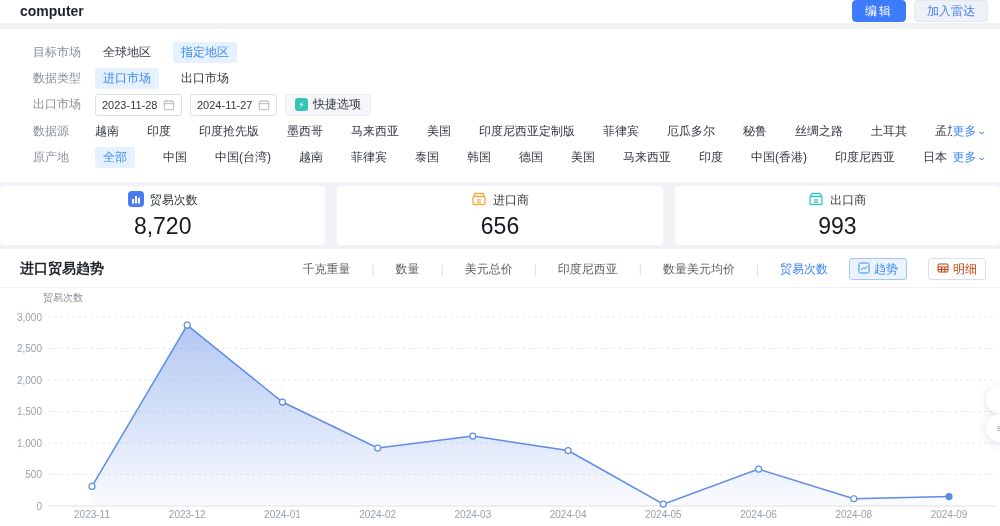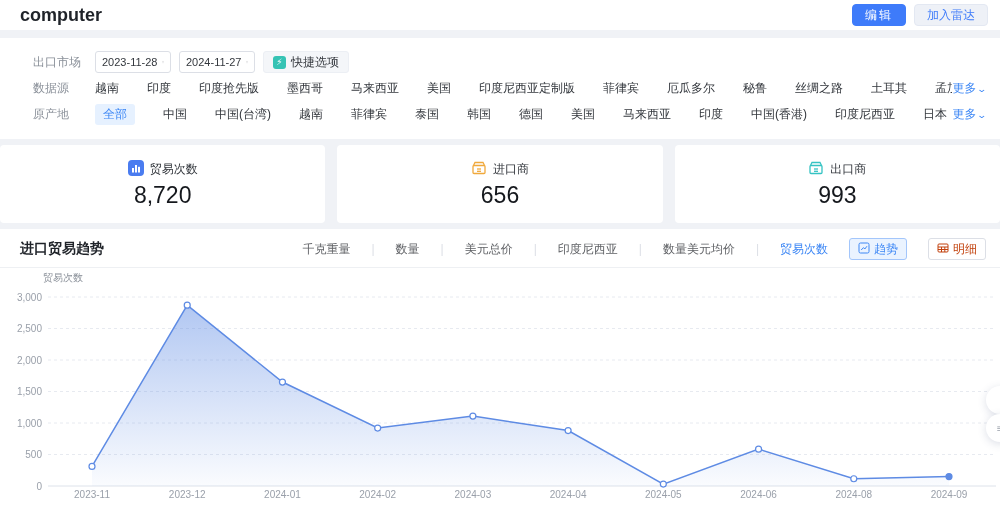--- a/index.html
+++ b/index.html
@@ -2,41 +2,41 @@
 <html><head>
 <meta charset="utf-8">
 <style>
   * { margin:0; padding:0; box-sizing:border-box; }
   html,body { width:1000px; height:526px; overflow:hidden; }
   body { font-family:"Liberation Sans","DejaVu Sans",sans-serif; background:#f0f2f6; color:#303133; font-size:12px; }
   .page { position:relative; width:1000px; height:526px; display:flex; flex-direction:column; }
 
   
   .topbar { background:#fff; height:30px; display:flex; align-items:center; padding:0 12px 0 20px; }
-  .topbar .title { font-size:18px; font-weight:bold; color:#1f2329; }
+  .topbar .title { font-size:14px; font-weight:bold; color:#1f2329; }
   .topbar .spacer { flex:1; }
   .btn { display:inline-flex; align-items:center; justify-content:center; height:22px; padding:0 12px; border-radius:4px; font-size:12px; cursor:pointer; letter-spacing:2px; }
   .btn-primary { background:#3e7bfa; color:#fff; border:1px solid #3e7bfa; margin-right:8px;font-family:Liberation Mono, monospace; }
   .btn-light { background:#eef1f7; color:#3e7bfa; border:1px solid #e3e8f2; letter-spacing:0; }
 
   .gap { background:#f0f2f6; }
   .gap8 { height:8px; } .gap6 { height:6px; }
 
   
   .filters { background:#fff; padding:8px 14px 9px 33px; }
   .frow { display:flex; align-items:center; margin:5px 0; min-height:20px; }
   .frow-label { width:62px; flex:none; color:#8a9099; }
   .fopts { display:flex; align-items:center; flex-wrap:nowrap; column-gap:28px; flex:1; overflow:hidden; }
   .fopt { color:#33373d; cursor:pointer; white-space:nowrap; padding:2px 8px; border-radius:3px; }
   .fopt.sel { background:#e6f1ff; color:#3d87f5; }
   .more-link { margin-left:auto; color:#3d87f5; cursor:pointer; white-space:nowrap; display:inline-flex; align-items:center; gap:2px; flex:none; }
   .chev { font-size:9px; transform:scaleX(1.4); display:inline-block; }
 
   
-  .date-box { position:relative; display:inline-flex; align-items:center; width:76px; height:22px; border:1px solid #dcdfe6; border-radius:3px; background:#fff; margin-right:8px; padding:0 6px; }
+  .date-box { position:relative; display:inline-flex; align-items:center; width:87px; height:22px; border:1px solid #dcdfe6; border-radius:3px; background:#fff; margin-right:8px; padding:0 6px; }
   .date-box input { border:none; outline:none; width:60px; font-size:11px; color:#33373d; font-family:inherit; background:transparent; }
   .cal-ic { margin-left:auto; color:#a8abb2; width:12px; height:12px; }
   .quick-btn { display:inline-flex; align-items:center; gap:5px; height:22px; padding:0 9px; background:#f4f6f9; border:1px solid #eceff4; border-radius:3px; color:#33373d; cursor:pointer; }
   .quick-ic { width:13px; height:13px; background:#35c3b4; border-radius:3px; display:inline-flex; align-items:center; justify-content:center; color:#fff; font-size:9px; }
 
   
   .cards { display:flex; gap:12px; height:78px; padding:0; }
   .card { flex:1; background:#fff; border-radius:4px; display:flex; flex-direction:column; align-items:center; justify-content:center; }
   .card-top { display:flex; align-items:center; gap:6px; color:#33373d; }
   .stat-ic { width:16px; height:16px; flex:none; }
@@ -67,20 +67,36 @@
   <div class="topbar">
     <span class="title">computer</span>
     <span class="spacer"></span>
     <span class="btn btn-primary">编辑</span>
     <span class="btn btn-light">加入雷达</span>
   </div>
 
   <div class="gap gap8"></div>
 
   <div class="filters">
+    <div id="filter-rows">
+        <div class="frow">
+          <span class="frow-label">目标市场</span>
+          <span class="fopts" style="column-gap: 14px;">
+            <span class="fopt">全球地区</span>
+            <span class="fopt sel">指定地区</span>
+          </span>
+        </div>
+        <div class="frow">
+          <span class="frow-label">数据类型</span>
+          <span class="fopts" style="column-gap: 14px;">
+            <span class="fopt sel">进口市场</span>
+            <span class="fopt">出口市场</span>
+          </span>
+        </div>
+      </div>
 
     <div class="frow">
       <span class="frow-label">出口市场</span>
       <span class="date-box">
         <input readonly="" value="2023-11-28" style="">
         <svg class="cal-ic" viewBox="0 0 14 14" fill="none" stroke="currentColor">
             <rect x="1.5" y="2.5" width="11" height="10" rx="1"></rect>
             <line x1="1.5" y1="5.5" x2="12.5" y2="5.5"></line>
             <line x1="4.5" y1="1" x2="4.5" y2="3.5"></line>
             <line x1="9.5" y1="1" x2="9.5" y2="3.5"></line>

